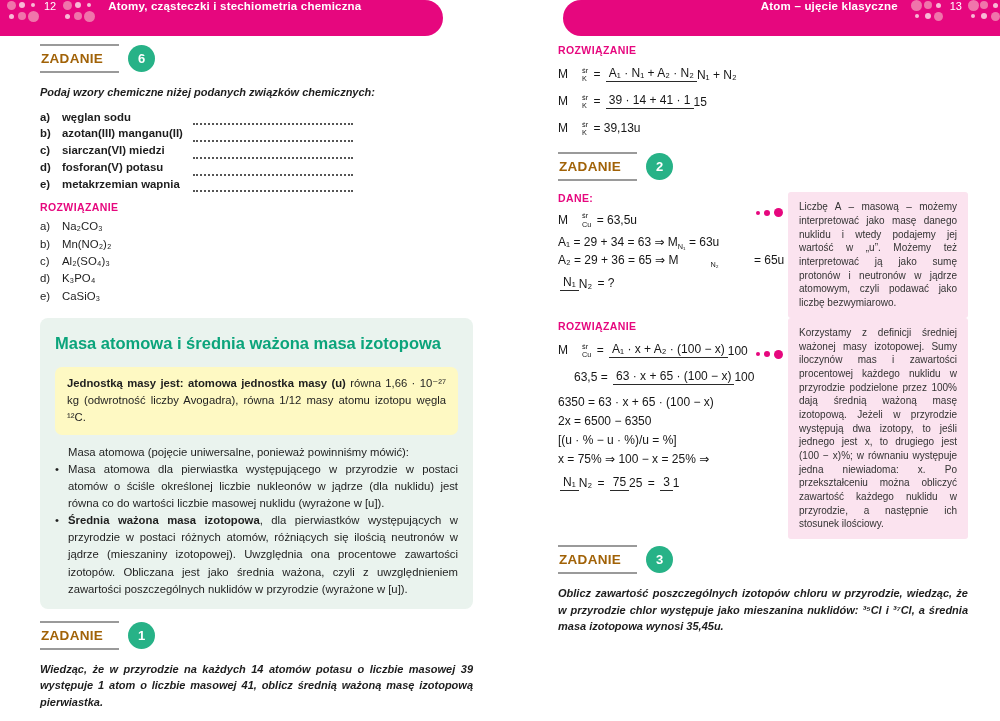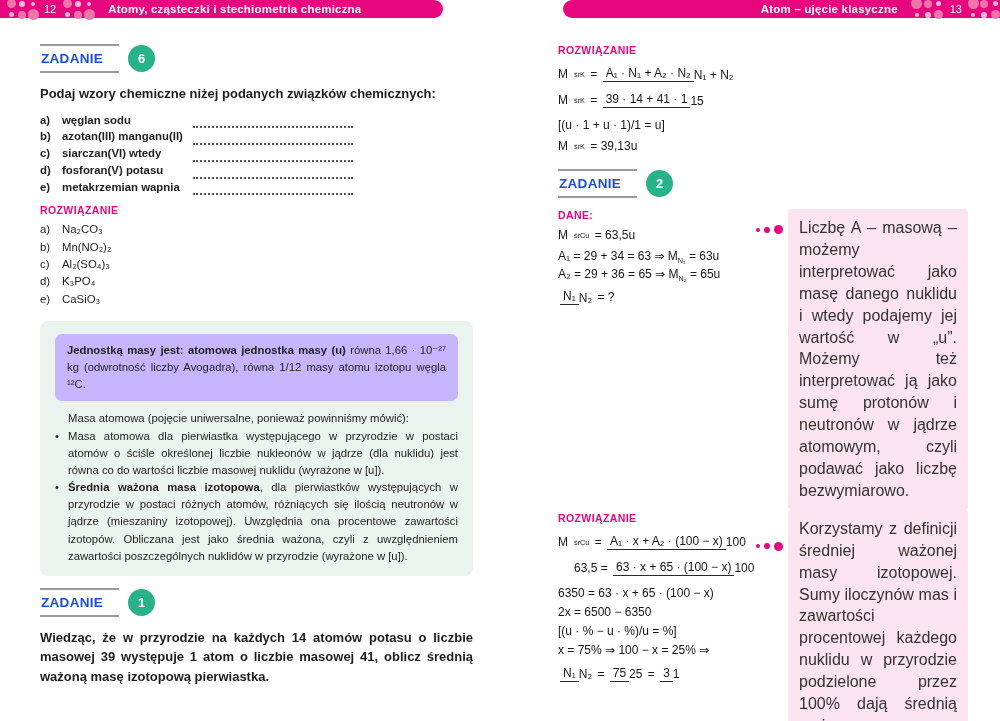--- a/index.html
+++ b/index.html
@@ -2,71 +2,71 @@
 <html><head>
 <meta charset="utf-8">
 <style>
   html,body{margin:0;padding:0;}
   body{
     width:1000px;height:721px;position:relative;background:#ffffff;
     font-family:"Liberation Sans","DejaVu Sans",sans-serif;color:#1d1d1d;
     overflow:hidden;
   }
   
-  .bar{position:absolute;top:0;height:18px;background:#e6077e;display:flex;align-items:center;}
+  .bar{position:absolute;top:0;height:36px;background:#e6077e;display:flex;align-items:flex-start;}
   .bar-left{left:0;width:437px;border-radius:0 24px 24px 0;padding-left:6px;}
   .bar-right{left:563px;width:437px;border-radius:24px 0 0 24px;justify-content:flex-end;padding-right:6px;}
   .bar-title{color:#fff;font-weight:bold;font-size:11.5px;letter-spacing:0.2px;}
   .bar-left .bar-title{margin-left:14px;}
   .bar-right .bar-title{margin-right:14px;}
   .pagenum{color:#fff;font-size:11px;margin:0 6px;}
   .dotgrid{display:grid;grid-template-columns:repeat(3,10px);grid-auto-rows:10px;gap:1px;align-items:center;justify-items:center;}
   .dot{border-radius:50%;background:#f8b9d6;}
   .dot.p2{background:#f075ab;}
   .dot.s4{width:4px;height:4px}.dot.s5{width:5px;height:5px}.dot.s6{width:6px;height:6px}
   .dot.s8{width:8px;height:8px}.dot.s9{width:9px;height:9px}.dot.s11{width:11px;height:11px}
   
   .col{position:absolute;top:44px;}
   .col-left{left:40px;width:433px;}
   .col-right{left:558px;width:410px;}
   
   .zadanie{display:flex;align-items:center;gap:9px;margin:0 0 11px;}
-  .zlabel{font-size:13.5px;font-weight:bold;letter-spacing:0.3px;border-top:2px solid #9a9a9a;border-bottom:2px solid #9a9a9a;padding:5px 16px 5px 1px;color:#1d4ed8;}
+  .zlabel{font-size:13.5px;font-weight:bold;letter-spacing:0.3px;border-top:2px solid #9a9a9a;border-bottom:2px solid #9a9a9a;padding:5px 16px 5px 1px;color:#a16207;}
   .znum{width:27px;height:27px;border-radius:50%;background:#27b287;color:#fff;font-weight:bold;font-size:13px;display:flex;align-items:center;justify-content:center;}
   
-  .prompt{font-weight:bold;font-size:13px;line-height:1.5;text-align:justify;margin:0 0 8px;color:#1d1d1d;}
+  .prompt{font-weight:bold;font-size:11px;line-height:1.5;text-align:justify;margin:0 0 8px;color:#1d1d1d;font-style:italic;}
   .sol-label,.dane-label{color:#e6077e;font-weight:bold;font-size:10.5px;letter-spacing:0.4px;margin:9px 0 5px;}
   .fill-item{display:flex;align-items:flex-end;font-weight:bold;font-size:11.4px;line-height:1.47;}
   .fill-item .letter{width:22px;}
   .fill-item .iname{width:131px;}
   .dotline{width:160px;border-bottom:2px dotted #555;height:11px;}
   .answers .ans{display:flex;font-size:11.4px;line-height:1.52;}
   .answers .letter{width:22px;}
   
   .theory{background:#eaf3ee;border-radius:8px;padding:13px 15px 11px;margin:13px 0 12px;font-size:11.3px;line-height:1.52;color:#1e1e1e;}
   .theory h2{color:#0ba47b;font-size:16.5px;margin:0 0 11px;font-weight:bold;}
-  .unit-box{background:#c4b5fd;border-radius:7px;padding:8px 12px;margin-bottom:9px;text-align:justify;}
+  .unit-box{background:#fef9c3;border-radius:7px;padding:8px 12px;margin-bottom:9px;text-align:justify;}
   .tintro{margin:0;padding-left:13px;}
   .bullet{display:flex;}
   .bullet .bm{width:13px;flex:none;}
   .bullet p{flex:1;margin:0;text-align:justify;}
   
   .formula-line{font-size:12px;margin:7px 0;color:#161616;display:flex;align-items:center;}
   .formula-line span{white-space:pre;}
   .frac{display:inline-flex;align-items:center;margin:0 2px;text-align:right;}
   .frac .num{border-bottom:1.4px solid #2a2a2a;padding:0 3px 1px;display:block;}
   .frac .den{padding-top:1px;display:block;}
-  .stack{display:inline-flex;flex-direction:row;font-size:7.3px;line-height:1.15;margin:0 2px 0 6px;transform:translateY(1px);justify-content:center;}
+  .stack{display:inline-flex;flex-direction:column;font-size:7.3px;line-height:1.15;margin:0 2px 0 14px;transform:translateY(1px);justify-content:center;}
   .subsc{font-size:7.3px;transform:translateY(4px);display:inline-block;}
   
   .row{display:flex;align-items:flex-start;}
   .connector{display:flex;gap:4px;align-items:center;flex:none;}
   .connector i{display:block;border-radius:50%;background:#e6077e;}
   .connector .c1{width:4px;height:4px}.connector .c2{width:6px;height:6px}.connector .c3{width:9px;height:9px}
-  .note{background:#fbe3ef;border-radius:3px;padding:8px 11px;font-size:16px;line-height:1.37;color:#333;text-align:justify;}
+  .note{background:#fbe3ef;border-radius:3px;padding:8px 11px;font-size:10px;line-height:1.37;color:#333;text-align:justify;}
   .rleft{flex:none;}
 </style>
 </head>
 <body>
 
 <div class="bar bar-left">
   <span class="dotgrid">
     <i class="dot s9 p2"></i>
       <i class="dot s6"></i>
       <i class="dot s4"></i>
@@ -121,21 +121,21 @@
       <span class="iname">węglan sodu</span>
       <span class="dotline"></span>
     </div>
     <div class="fill-item">
       <span class="letter">b)</span>
       <span class="iname">azotan(III) manganu(II)</span>
       <span class="dotline"></span>
     </div>
     <div class="fill-item">
       <span class="letter">c)</span>
-      <span class="iname">siarczan(VI) wtedy</span>
+      <span class="iname">siarczan(VI) miedzi</span>
       <span class="dotline"></span>
     </div>
     <div class="fill-item">
       <span class="letter">d)</span>
       <span class="iname">fosforan(V) potasu</span>
       <span class="dotline"></span>
     </div>
     <div class="fill-item">
       <span class="letter">e)</span>
       <span class="iname">metakrzemian wapnia</span>
@@ -162,20 +162,21 @@
         <span class="letter">d)</span>
         <span>K₃PO₄</span>
       </div>
     <div class="ans">
         <span class="letter">e)</span>
         <span>CaSiO₃</span>
       </div>
   </div>
 
   <section class="theory">
+    <h2>Masa atomowa i średnia ważona masa izotopowa</h2>
     <div class="unit-box">
       <b>Jednostką masy jest: atomowa jednostka masy (u)</b><span> równa 1,66 · 10⁻²⁷ kg (odwrotność liczby Avogadra), równa 1/12 masy atomu izotopu węgla ¹²C.</span>
     </div>
     <p class="tintro">Masa atomowa (pojęcie uniwersalne, ponieważ powinniśmy mówić):</p>
     <div class="bullet">
       <span class="bm">•</span>
       <p>Masa atomowa dla pierwiastka występującego w przyrodzie w postaci atomów o ściśle określonej liczbie nukleonów w jądrze (dla nuklidu) jest równa co do wartości liczbie masowej nuklidu (wyrażone w [u]).</p>
     </div>
     <div class="bullet">
       <span class="bm">•</span>
@@ -202,23 +203,20 @@
         <span> = </span>
         <span class="frac"><span class="num">A₁ · N₁ + A₂ · N₂</span><span class="den">N₁ + N₂</span></span>
       </div>
     <div class="formula-line" style="margin:10px 0;">
         <span>M</span>
         <span class="stack"><span>śr</span><span>K</span></span>
         <span> = </span>
         <span class="frac"><span class="num">39 · 14 + 41 · 1</span><span class="den">15</span></span>
       </div>
     <div class="formula-line">
-        <span>[(u · 1 + u · 1)/1 = u]</span>
-      </div>
-    <div class="formula-line">
         <span>M</span>
         <span class="stack"><span>śr</span><span>K</span></span>
         <span> = 39,13u</span>
       </div>
   </div>
 
   <div class="zadanie" style="margin-top:16px;">
     <span class="zlabel">ZADANIE</span>
     <span class="znum">2</span>
   </div>
@@ -230,21 +228,21 @@
       <div class="formula-line">
           <span>M</span>
           <span class="stack"><span>śr</span><span>Cu</span></span>
           <span> = 63,5u</span>
         </div>
       <div class="formula-line" style="margin:4px 0;">
           <span>A₁ = 29 + 34 = 63 ⇒ M</span>
           <span class="subsc">N₁</span>
           <span> = 63u</span>
         </div>
-      <div class="formula-line" style="margin:4px 0;">
+      <div class="formula-line" style="margin:4px 0;gap:32px;">
           <span>A₂ = 29 + 36 = 65 ⇒ M</span>
           <span class="subsc">N₂</span>
           <span> = 65u</span>
         </div>
       <div class="formula-line" style="margin:8px 0;">
           <span class="frac"><span class="num">N₁</span><span class="den">N₂</span></span>
           <span> = ?</span>
         </div>
     </div>
     <div class="connector" style="margin-top:16px;margin-right:5px;">

